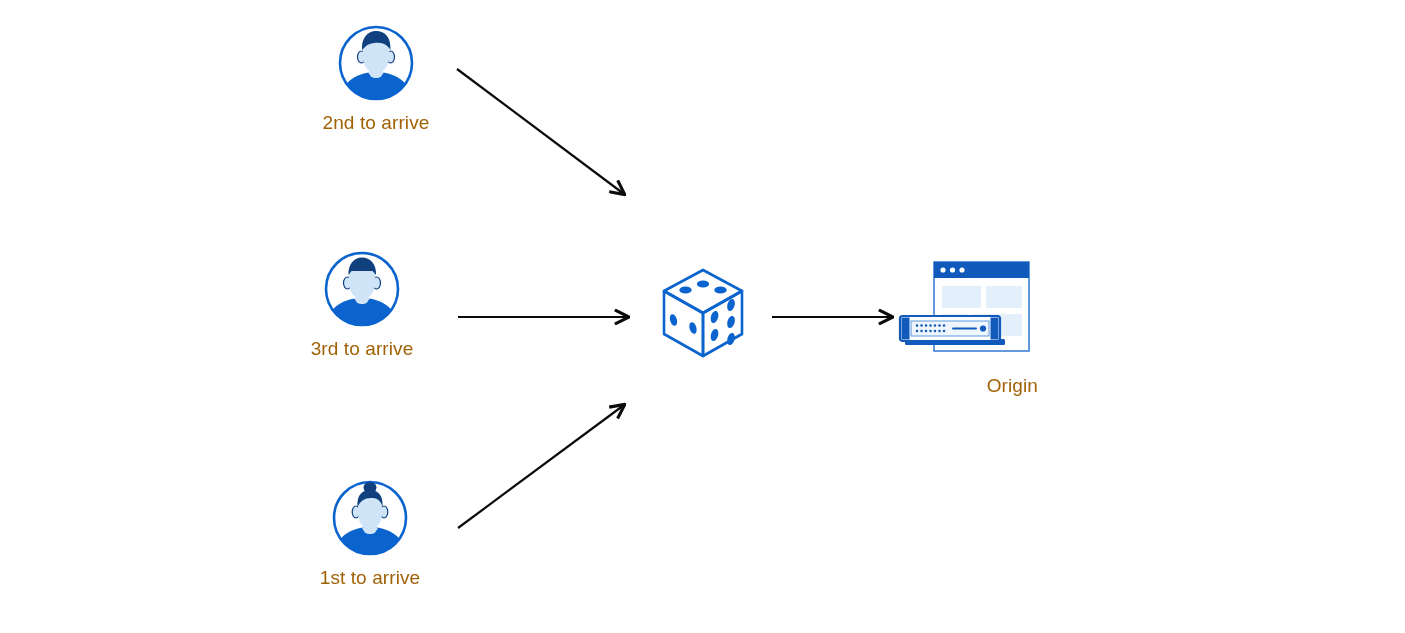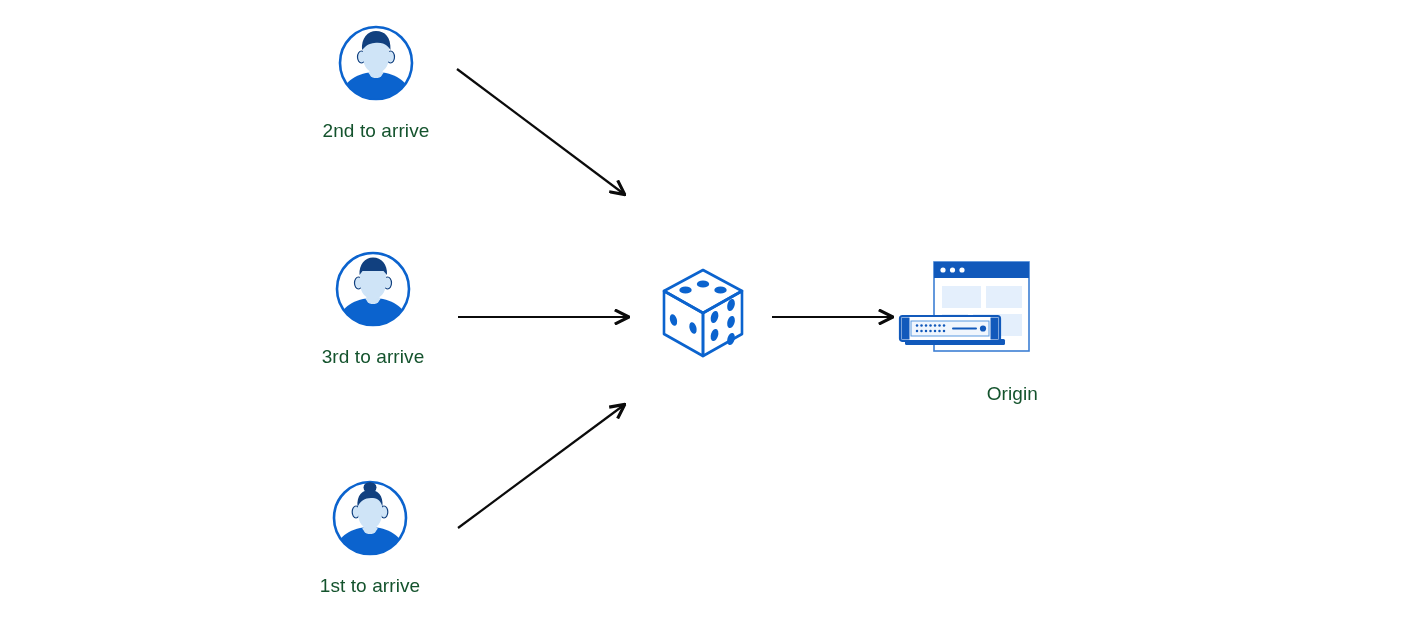--- a/index.html
+++ b/index.html
@@ -23,40 +23,40 @@
     position: absolute;
     display: flex;
     flex-direction: column;
     align-items: center;
   }
   .node-icon {
     display: block;
     line-height: 0;
   }
   .node-label {
-    margin-top: 18px;
+    margin-top: 10px;
     font-family: "Liberation Sans", sans-serif;
     font-size: 19px;
     font-weight: 400;
-    color: #14532d;
+    color: #a16207;
     letter-spacing: 0.1px;
     white-space: nowrap;
     text-align: center;
   }
   .arrow-layer {
     position: absolute;
     left: 0;
     top: 0;
     width: 1405px;
     height: 633px;
     pointer-events: none;
   }
   
   #node-client-2nd { left: 306px; top: 24px;  width: 140px; }
-  #node-client-3rd { left: 303px; top: 250px; width: 140px; }
+  #node-client-3rd { left: 292px; top: 250px; width: 140px; }
   #node-client-1st { left: 300px; top: 479px; width: 140px; justify-content: center; }
   #node-randomizer { left: 655px; top: 265px; width: 95px; }
   #node-origin     { left: 893px; top: 253px; width: 145px; align-items: flex-end; }
 </style>
 </head>
 <body>
 
 <div id="canvas">
 
   <svg class="arrow-layer" viewBox="0 0 1405 633" width="1405" height="633" xmlns="http://www.w3.org/2000/svg">

